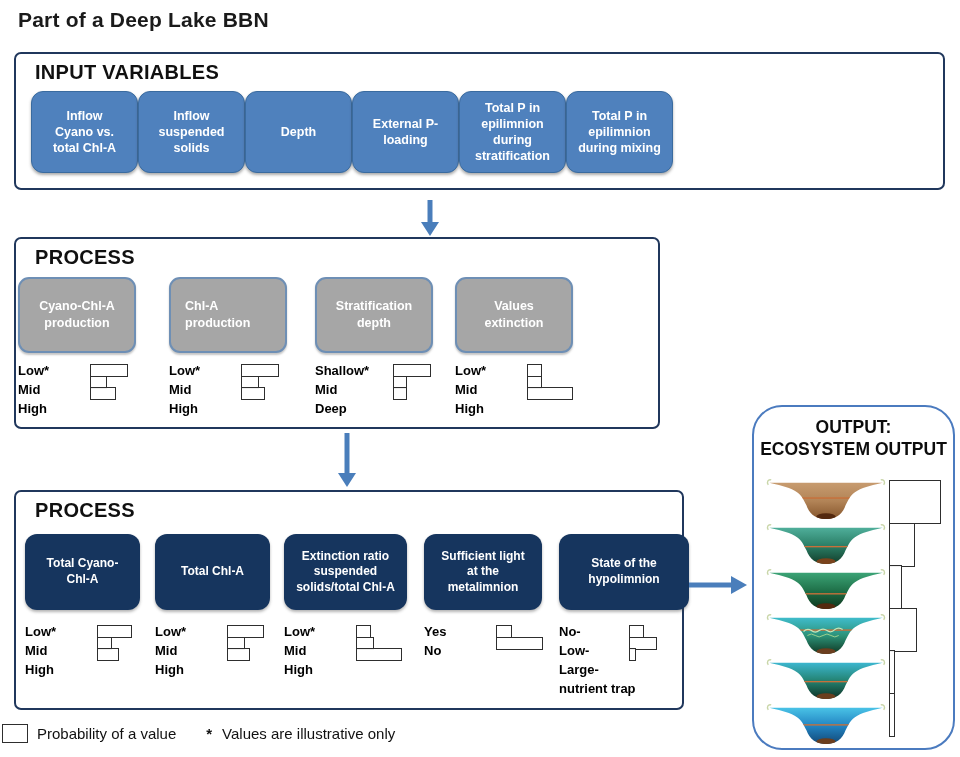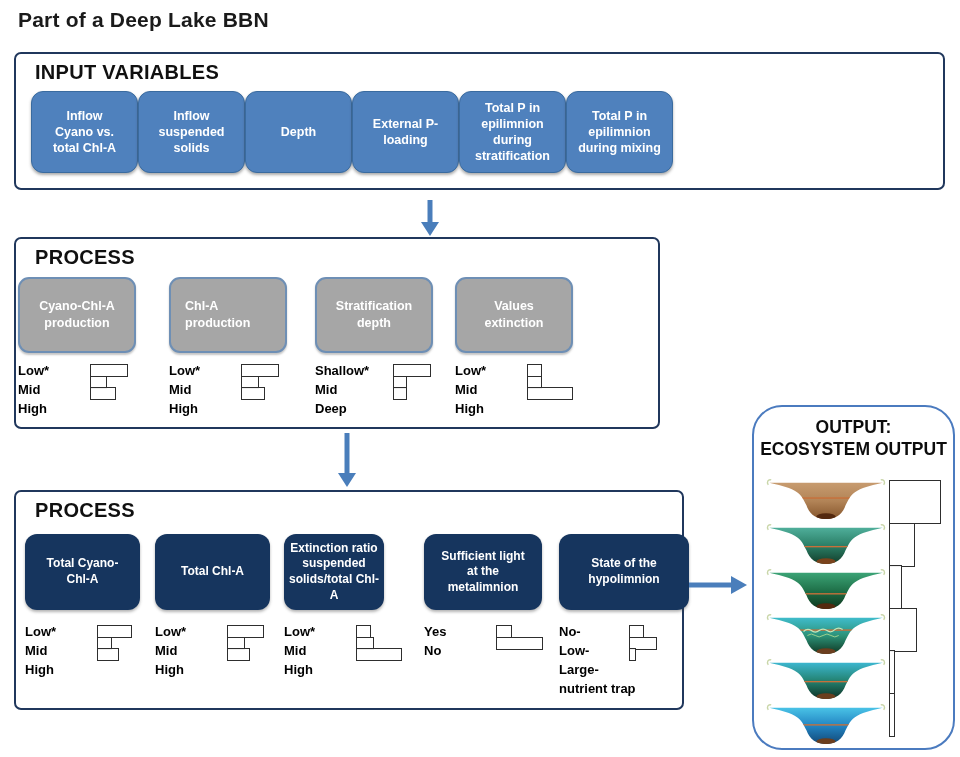--- a/index.html
+++ b/index.html
@@ -197,21 +197,21 @@
         </div>
         <div class="mini-chart">
             <div class="bar" style="width: 37px; height: 13px;"></div>
             <div class="bar" style="width: 18px; height: 13px;"></div>
             <div class="bar" style="width: 23px; height: 13px;"></div>
           </div>
       </div>
     </div>
 
     <div class="rnode" style="left:268px">
-      <div class="r-box" style="width:100px">Extinction ratio
+      <div class="r-box" style="width:123px">Extinction ratio
 suspended
 solids/total Chl-A</div>
       <div class="node-stats">
         <div class="states">
           <div>Low*</div>
           <div>Mid</div>
           <div>High</div>
         </div>
         <div class="mini-chart">
             <div class="bar" style="width: 15px; height: 13px;"></div>
@@ -387,14 +387,20 @@
     <div class="output-chart">
         <div class="bar" style="width: 52px; height: 44px;"></div>
         <div class="bar" style="width: 26px; height: 44px;"></div>
         <div class="bar" style="width: 13px; height: 44px;"></div>
         <div class="bar" style="width: 28px; height: 44px;"></div>
         <div class="bar" style="width: 6px; height: 44px;"></div>
         <div class="bar" style="width: 6px; height: 44px;"></div>
       </div>
   </div>
 
+  <div id="legend">
+    <span class="legend-box"></span>
+    <span>Probability of a value</span>
+    <span class="legend-star">*</span>
+    <span>Values are illustrative only</span>
+  </div>
 
 </div>
 
 </body></html>

